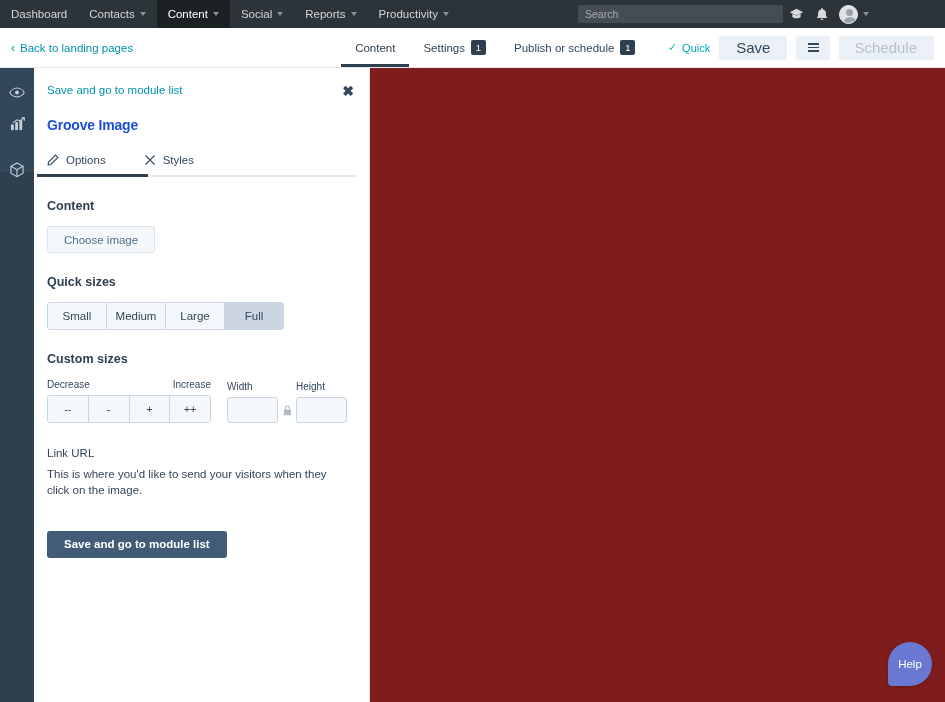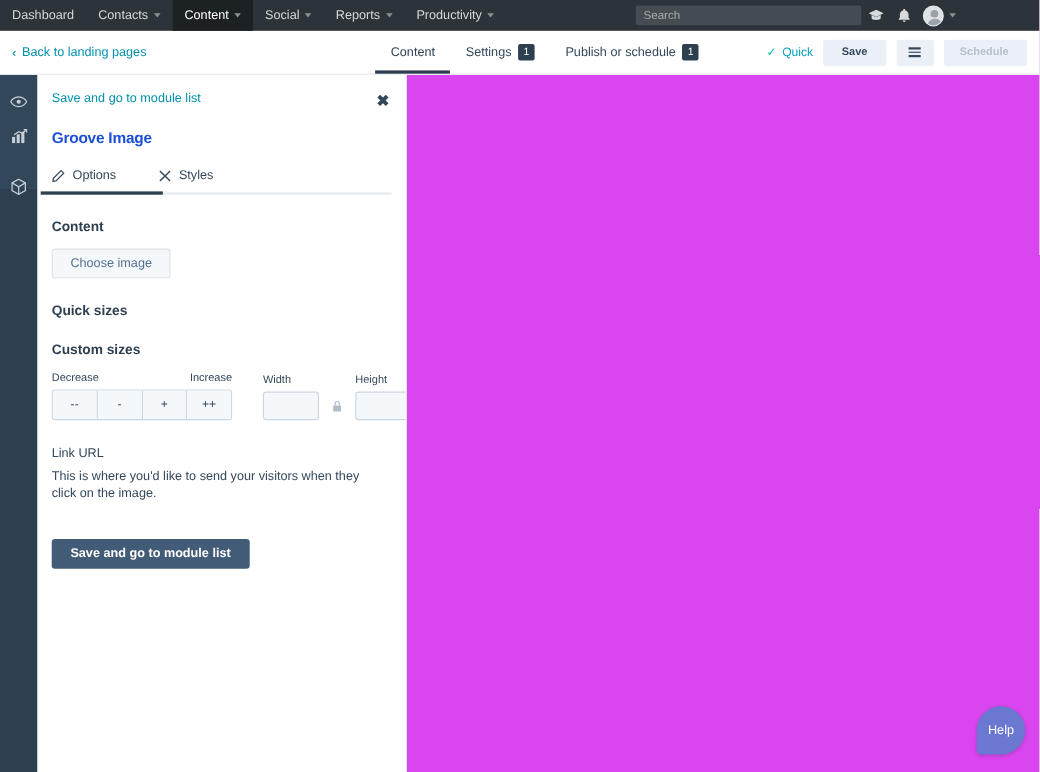--- a/index.html
+++ b/index.html
@@ -114,25 +114,24 @@
     margin-left: auto; display: flex; align-items: center;
     gap: 9px; padding-right: 11px;
   }
   .saved-state {
     display: flex; align-items: center; gap: 5px;
     color: #00a4bd; font-size: 11px;
   }
   .check { color: #00bda5; font-size: 11px; }
   .btn {
     height: 24px; padding: 0 16px; border-radius: 3px;
-    font-size: 10px; display: inline-flex;
+    font-size: 15px; display: inline-flex;
     align-items: center; justify-content: center;
     border: 1px solid transparent; cursor: pointer;
     font-family: "Liberation Sans", sans-serif;
-    font-weight: bold;
   }
   .btn-secondary { background: #eaf0f6; color: #33475b; }
   .btn-icon { width: 34px; padding: 0; }
   .btn-disabled { background: #eaf0f6; color: #b6c1cc; cursor: default; padding-left: 14px; }
   .hamburger { display: flex; flex-direction: column; gap: 2px; }
   .hamburger span { display: block; width: 11px; height: 1.8px; background: #33475b; }
 
   
   .body-area { display: flex; height: 634px; background: #ffffff; position: relative; }
 
@@ -194,21 +193,21 @@
   }
   .seg {
     flex: 1; height: 26px; display: flex; align-items: center;
     justify-content: center; font-size: 11.5px; color: #33475b;
     background: #f5f8fa; border-right: 1px solid #cbd6e2;
     cursor: pointer;
   }
   .seg:last-child { border-right: none; }
   .seg.selected { background: #cbd6e2; color: #33475b; }
 
-  .custom-row { display: flex; align-items: flex-end; gap: 12px; }
+  .custom-row { display: flex; align-items: flex-end; gap: 0; }
   .field-label {
     font-size: 10px; color: #33475b; margin-bottom: 5px; display: block;
   }
   .step-group {
     display: flex; border: 1px solid #cbd6e2; border-radius: 3px;
     overflow: hidden; width: 164px;
   }
   .step {
     flex: 1; height: 26px; display: flex; align-items: center;
     justify-content: center; font-size: 11px; color: #33475b;
@@ -241,21 +240,21 @@
   }
   .primary-btn {
     height: 27px; padding: 0 17px; background: #425b76;
     color: #ffffff; font-size: 11.5px; border: none;
     border-radius: 3px; cursor: pointer;
     display: inline-flex; align-items: center;
     font-family: "Liberation Sans", sans-serif;
     font-weight: bold;
   }
 
-  .canvas { flex: 1; background: #d946ef; }
+  .canvas { flex: 1; background: #7f1d1d; }
 
   
   .help-bubble {
     position: absolute; right: 13px; bottom: 16px;
     width: 44px; height: 44px; background: #6a78d1;
     border-radius: 22px 22px 22px 4px;
     display: flex; align-items: center; justify-content: center;
     color: #ffffff; font-size: 11.5px; cursor: pointer;
     box-shadow: 0 1px 4px rgba(0,0,0,.18);
   }
@@ -406,20 +405,26 @@
         <span>Styles</span>
       </div>
     </div>
 
     
     <div class="section-h">Content</div>
     <button class="choose-btn">Choose image</button>
 
     
     <div class="section-h">Quick sizes</div>
+    <div class="seg-group">
+      <div class="seg">Small</div>
+      <div class="seg">Medium</div>
+      <div class="seg">Large</div>
+      <div class="seg selected">Full</div>
+    </div>
 
     
     <div class="section-h">Custom sizes</div>
     <div class="custom-row">
       <div>
         <div class="steplabels">
           <span class="field-label">Decrease</span>
           <span class="field-label">Increase</span>
         </div>
         <div class="step-group">

